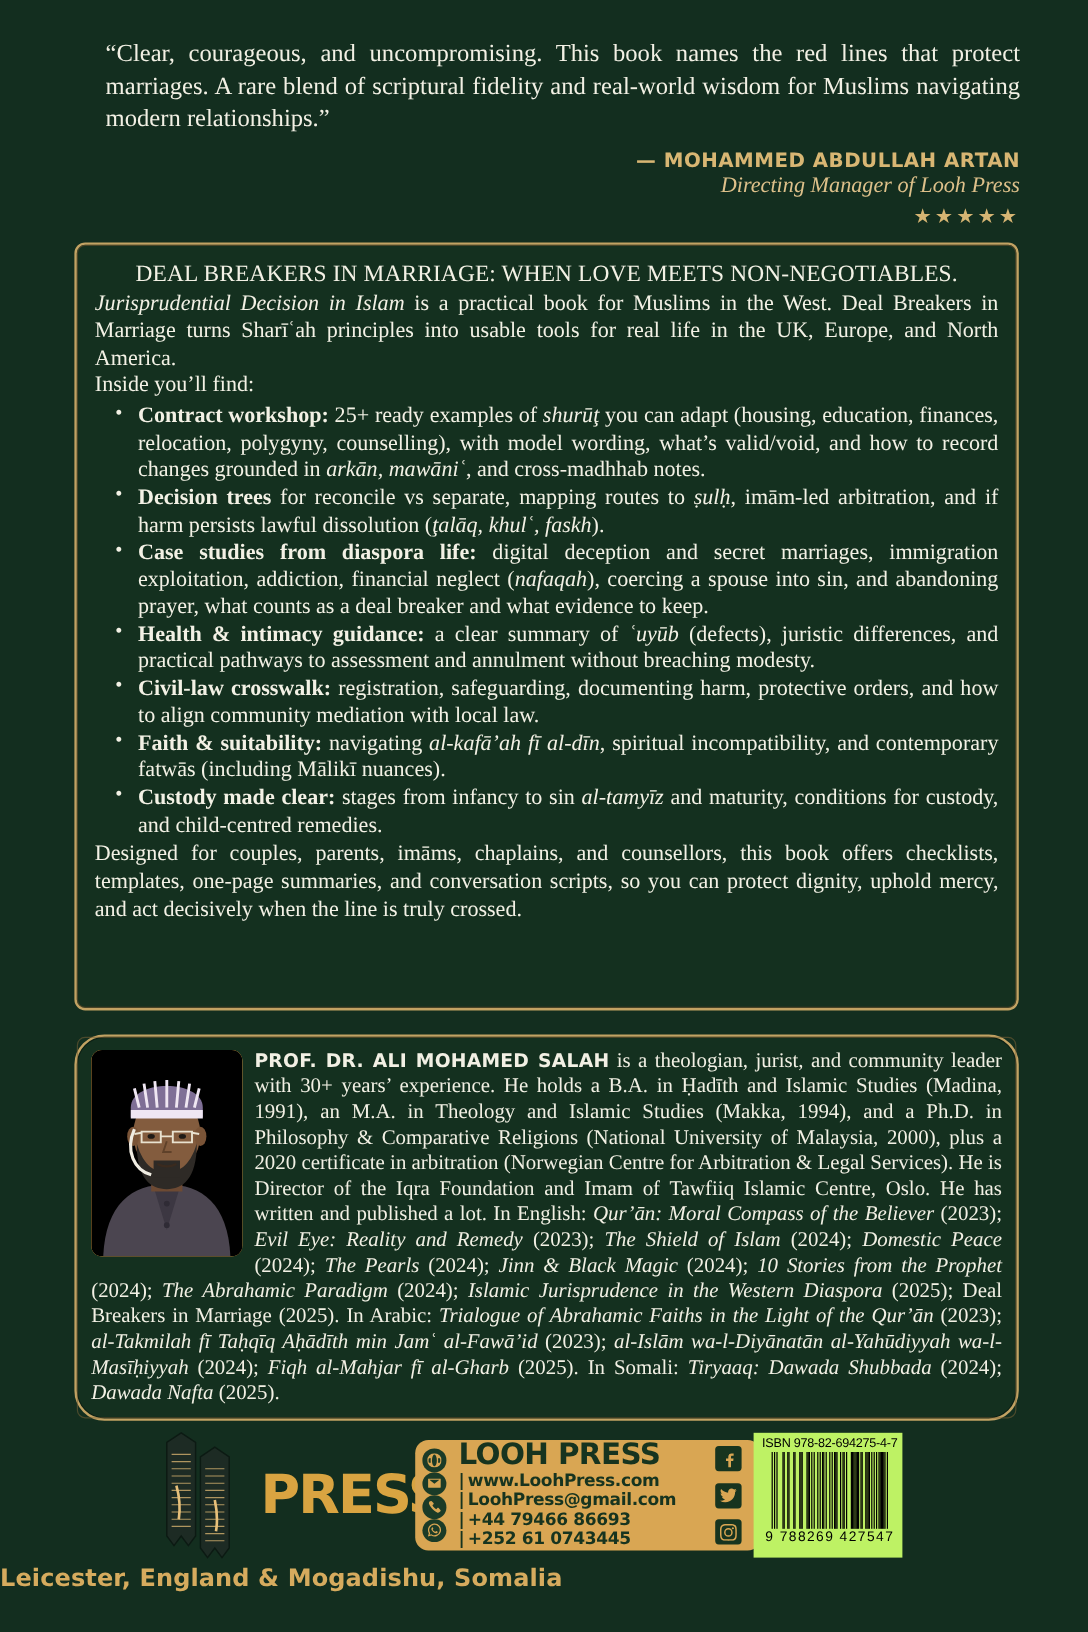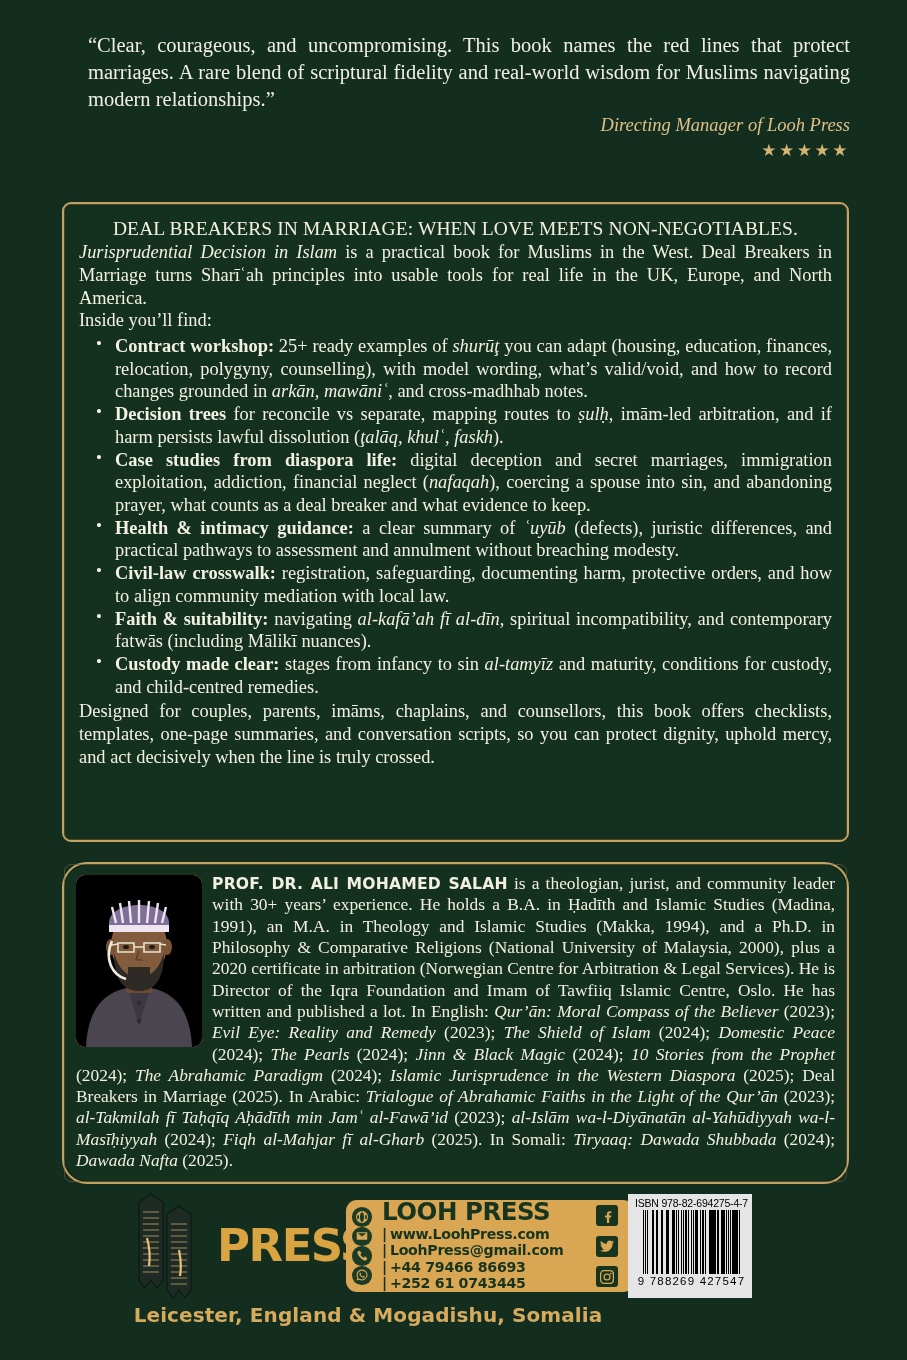--- a/index.html
+++ b/index.html
@@ -245,21 +245,21 @@
     display: flex; align-items: center; justify-content: center;
   }
   .sicon svg { width: 14px; height: 14px; fill: #d9a653; }
 
   .barcode-box {
     position: absolute;
     left: 628px;
     top: 8px;
     width: 124px;
     height: 104px;
-    background: #e5e5e5;
+    background: #bef264;
     padding: 3px 2px 2px 5px;
     box-sizing: border-box;
     text-align: center;
   }
   .isbn-text {
     font-family: "Liberation Sans", sans-serif;
     font-size: 10.5px;
     color: #000;
     letter-spacing: -0.2px;
     margin-bottom: 1px;
@@ -271,35 +271,36 @@
     font-size: 11.5px;
     color: #000;
     letter-spacing: 1.2px;
     margin-top: 1px;
   }
 
   .footer-location {
     position: absolute;
     left: 0; top: 117px;
     width: 736px;
-    text-align: center;
+    text-align: left;
     font-family: "DejaVu Sans", sans-serif;
     font-weight: bold;
     color: #d6ab5e;
     font-size: 20px;
     letter-spacing: 0.1px;
   }
 </style>
 </head>
 <body>
 
 <div class="page">
 
   <div class="endorsement">
     <p class="endorsement-quote">“Clear, courageous, and uncompromising. This book names the red lines that protect marriages. A rare blend of scriptural fidelity and real-world wisdom for Muslims navigating modern relationships.”</p>
+    <div class="endorser-name">— MOHAMMED ABDULLAH ARTAN</div>
     <div class="endorser-role">Directing Manager of Looh Press</div>
     <div class="stars">★★★★★</div>
   </div>
 
   <div class="panel desc-panel">
     <div class="panel-inner">
       <div class="desc-body">
         <div class="desc-title">DEAL BREAKERS IN MARRIAGE: WHEN LOVE MEETS NON-NEGOTIABLES.</div>
         <p class="desc-para"><i>Jurisprudential Decision in Islam</i><span> is a practical book for Muslims in the West. Deal Breakers in Marriage turns Sharīʿah principles into usable tools for real life in the UK, Europe, and North America.</span></p>
         <p class="desc-para tight">Inside you’ll find:</p>

